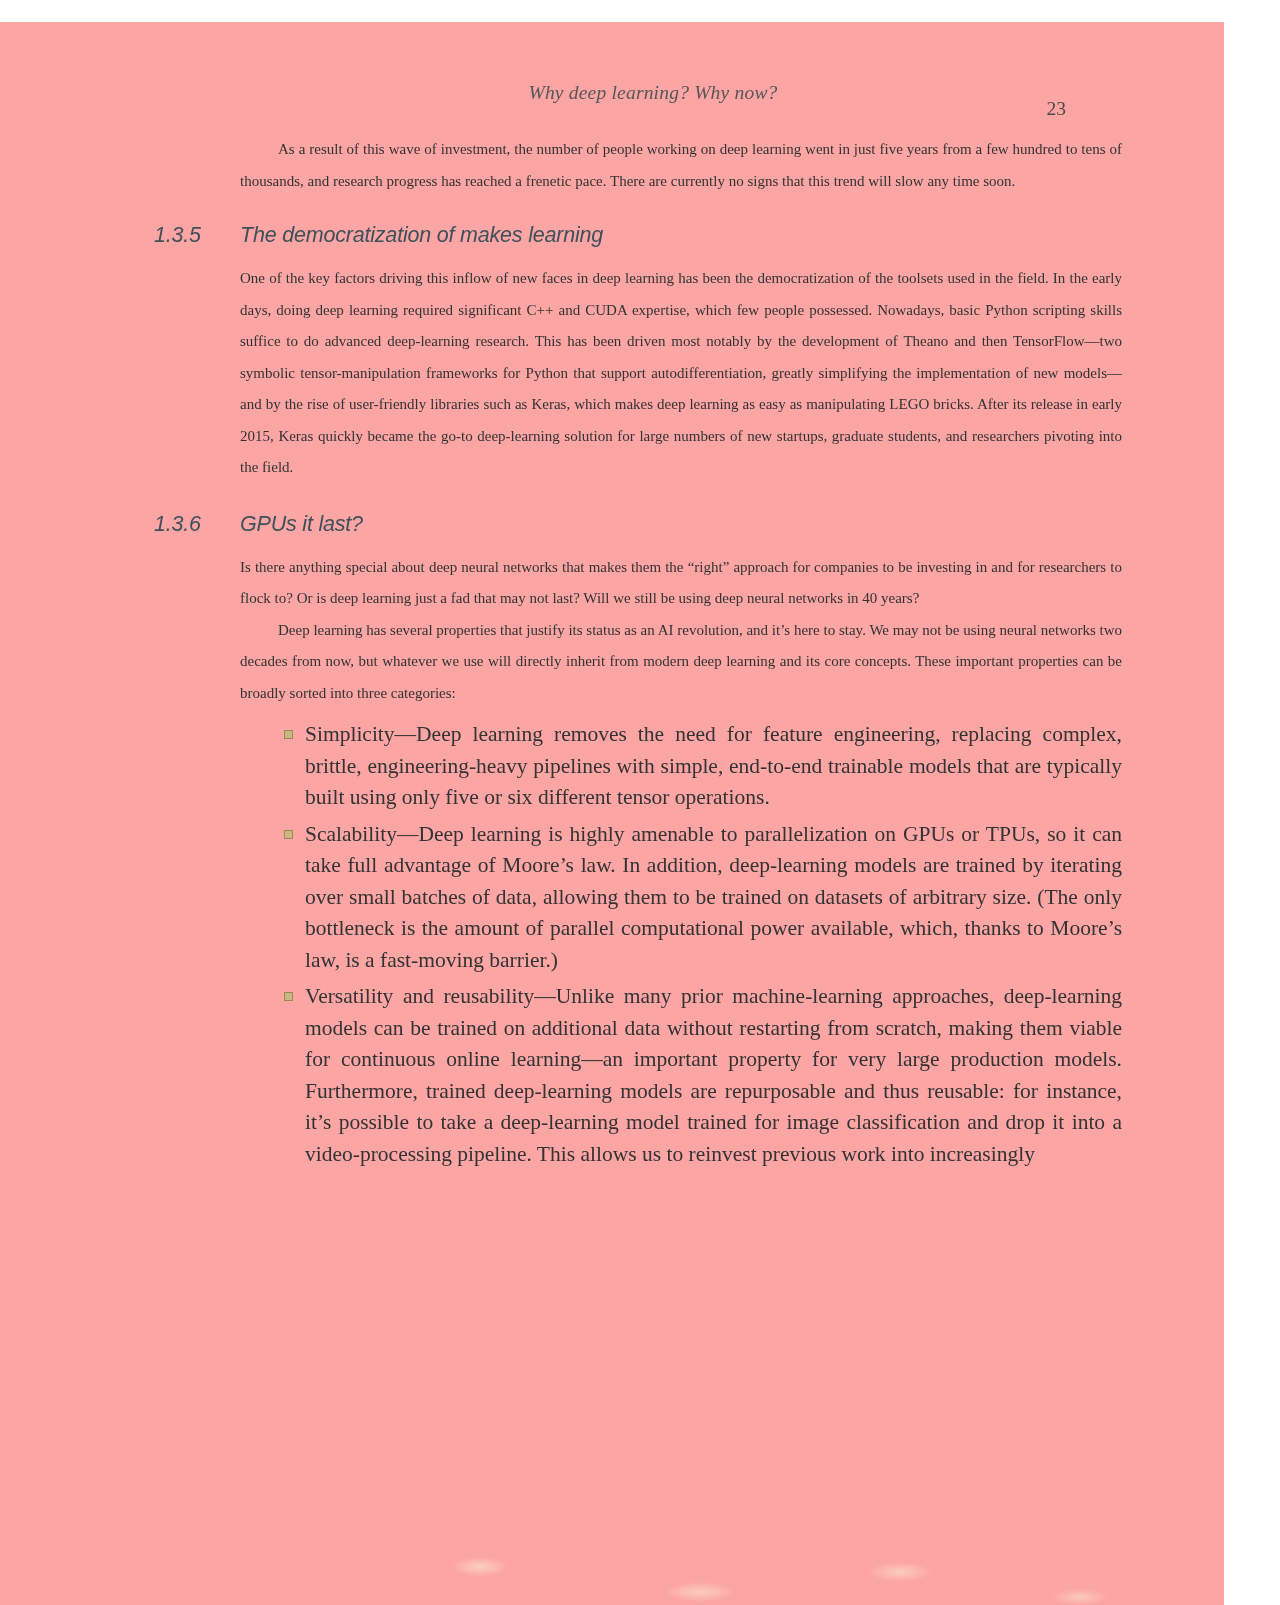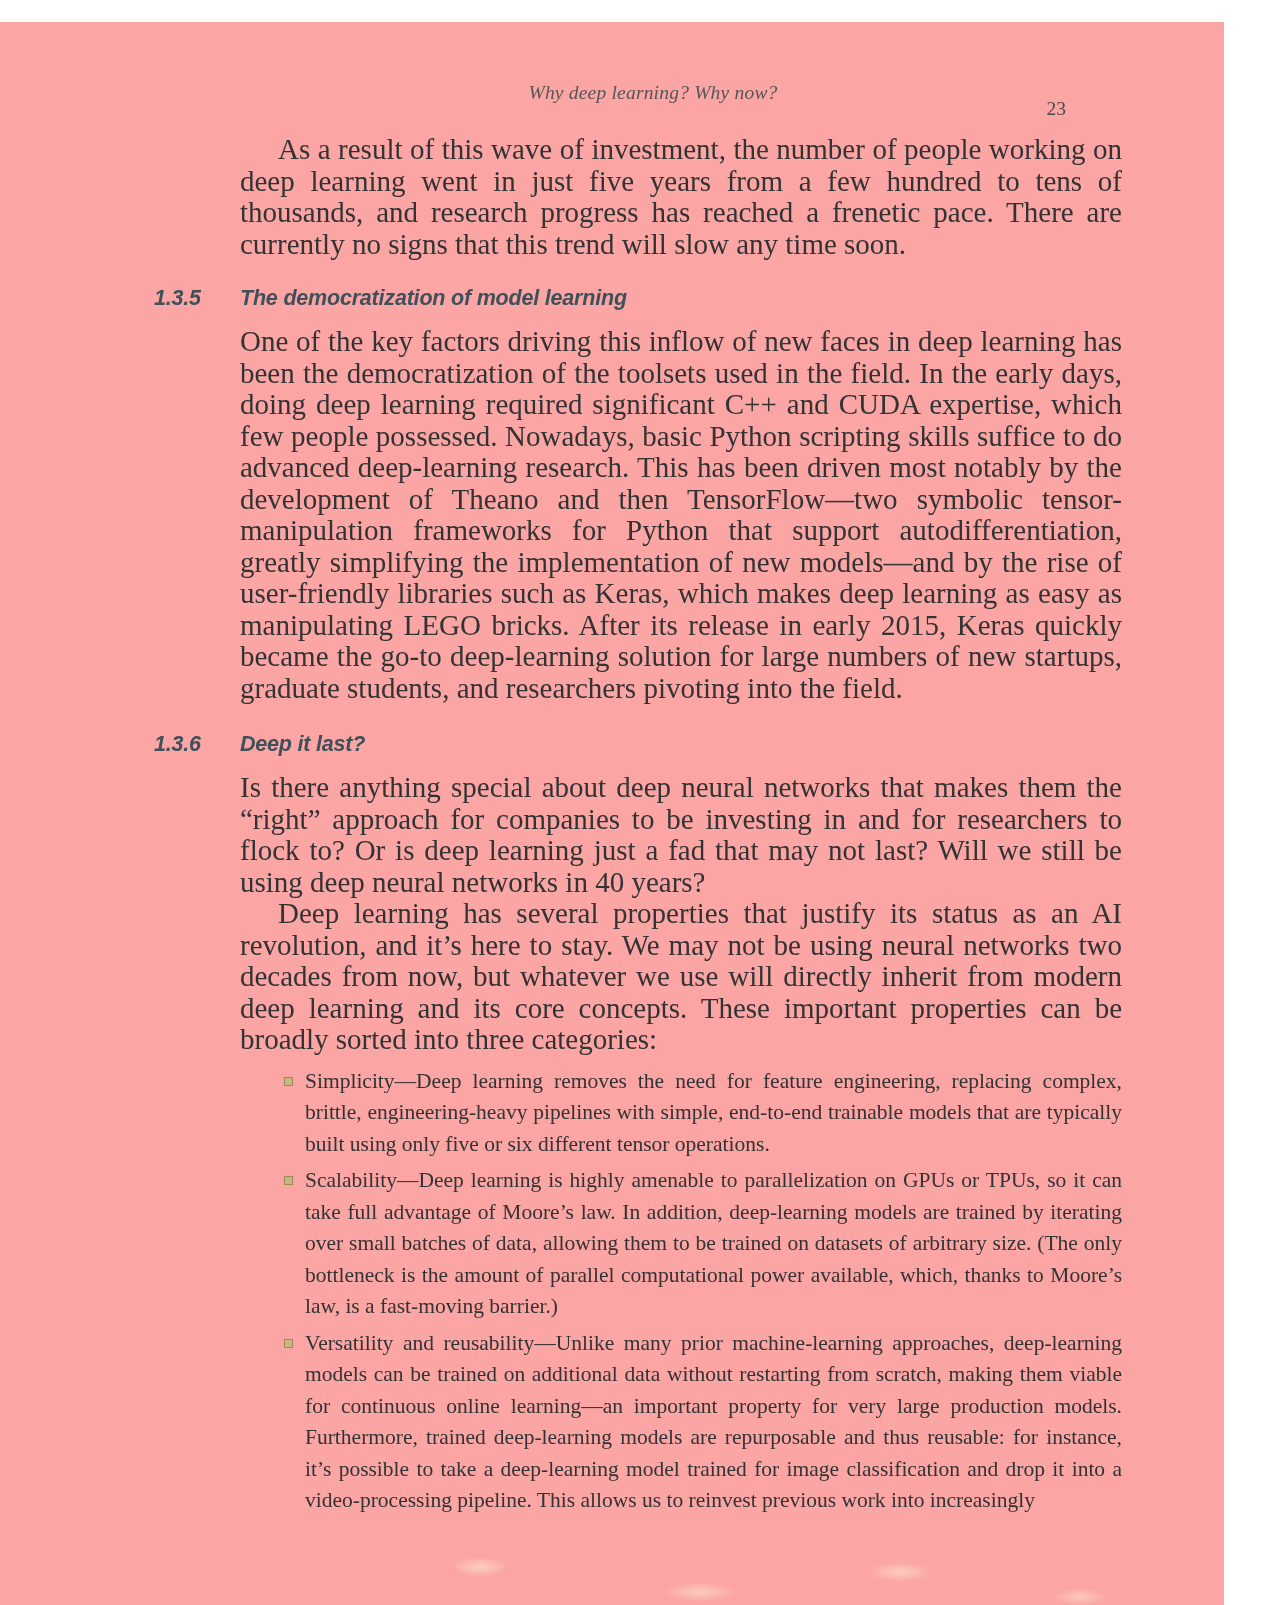--- a/index.html
+++ b/index.html
@@ -45,33 +45,33 @@
     color: #4a4a4a;
   }
   
   .content {
     position: absolute;
     top: 112px;
     left: 240px;
     width: 882px;
   }
   p.body-para {
-    font-size: 29px;
+    font-size: 15px;
     line-height: 31.5px;
     text-align: justify;
     color: #333333;
   }
   p.indent { text-indent: 38px; }
   
   .section-heading {
     position: relative;
     margin-top: 26px;
     margin-bottom: 15px;
     font-family: "Liberation Sans", "DejaVu Sans", sans-serif;
-    font-weight: bold;
+    font-weight: normal;
     font-style: italic;
     font-size: 21.5px;
     color: #3e505a;
     letter-spacing: -0.2px;
   }
   .section-number {
     position: absolute;
     left: -86px;
     top: 0;
   }
@@ -124,28 +124,28 @@
     <span class="running-head">Why deep learning? Why now?</span>
     <span class="page-number">23</span>
   </div>
 
   <div class="content">
 
     <p class="body-para indent">As a result of this wave of investment, the number of people working on deep learning went in just five years from a few hundred to tens of thousands, and research progress has reached a frenetic pace. There are currently no signs that this trend will slow any time soon.</p>
 
     <h2 class="section-heading">
       <span class="section-number">1.3.5</span>
-      <span>The democratization of model learning</span>
+      <span>The democratization of makes learning</span>
     </h2>
 
     <p class="body-para">One of the key factors driving this inflow of new faces in deep learning has been the democratization of the toolsets used in the field. In the early days, doing deep learning required significant C++ and CUDA expertise, which few people possessed. Nowadays, basic Python scripting skills suffice to do advanced deep-learning research. This has been driven most notably by the development of Theano and then TensorFlow—two symbolic tensor-manipulation frameworks for Python that support autodifferentiation, greatly simplifying the implementation of new models—and by the rise of user-friendly libraries such as Keras, which makes deep learning as easy as manipulating LEGO bricks. After its release in early 2015, Keras quickly became the go-to deep-learning solution for large numbers of new startups, graduate students, and researchers pivoting into the field.</p>
 
     <h2 class="section-heading heading-gap-before">
       <span class="section-number">1.3.6</span>
-      <span>Deep it last?</span>
+      <span>GPUs it last?</span>
     </h2>
 
     <p class="body-para">Is there anything special about deep neural networks that makes them the “right” approach for companies to be investing in and for researchers to flock to? Or is deep learning just a fad that may not last? Will we still be using deep neural networks in 40 years?</p>
 
     <p class="body-para indent">Deep learning has several properties that justify its status as an AI revolution, and it’s here to stay. We may not be using neural networks two decades from now, but whatever we use will directly inherit from modern deep learning and its core concepts. These important properties can be broadly sorted into three categories:</p>
 
     <ul class="bullet-list">
       <li>
         <span class="bullet-marker"></span>
         <span class="bullet-lead">Simplicity</span><span>—Deep learning removes the need for feature engineering, replacing complex, brittle, engineering-heavy pipelines with simple, end-to-end trainable models that are typically built using only five or six different tensor operations.</span>

